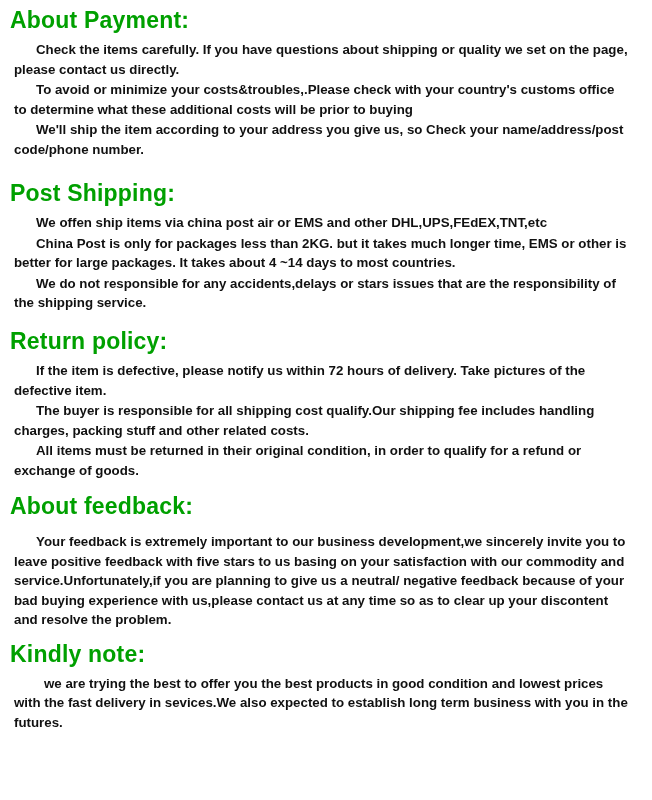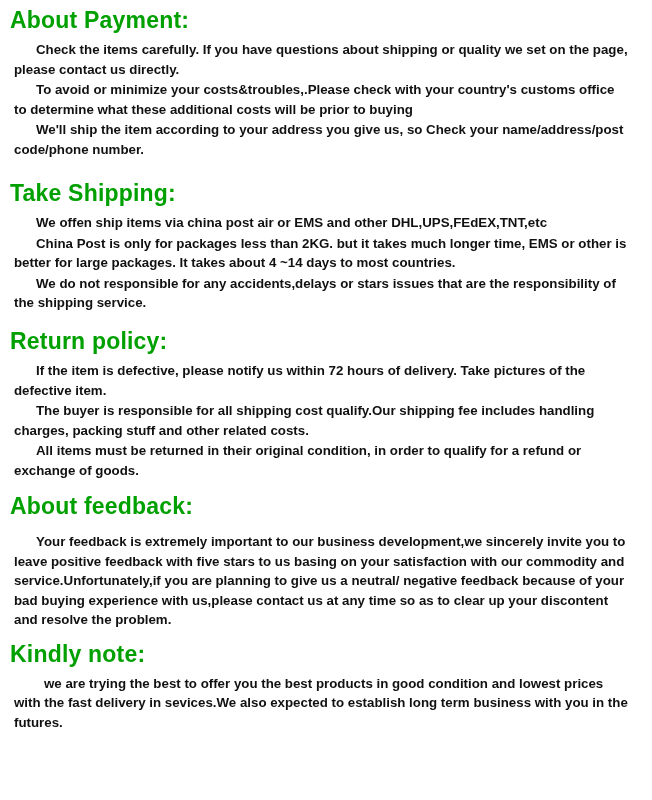--- a/index.html
+++ b/index.html
@@ -55,21 +55,21 @@
 <div class="page">
 
   <div class="section">
     <h2 class="heading heading-1">About Payment:</h2>
     <p class="para">Check the items carefully. If you have questions about shipping or quality we set on the page, please contact us directly.</p>
     <p class="para">To avoid or minimize your costs&amp;troubles,.Please check with your country's customs office to determine what these additional costs will be prior to buying</p>
     <p class="para">We'll ship the item according to your address you give us, so Check your name/address/post code/phone number.</p>
   </div>
 
   <div class="section">
-    <h2 class="heading heading-2">Take Shipping:</h2>
+    <h2 class="heading heading-2">Post Shipping:</h2>
     <p class="para">We offen ship items via china post air or EMS and other DHL,UPS,FEdEX,TNT,etc</p>
     <p class="para">China Post is only for packages less than 2KG. but it takes much longer time, EMS or other is better for large packages. It takes about 4 ~14 days to most countries.</p>
     <p class="para">We do not responsible for any accidents,delays or stars issues that are the responsibility of the shipping service.</p>
   </div>
 
   <div class="section">
     <h2 class="heading heading-3">Return policy:</h2>
     <p class="para">If the item is defective, please notify us within 72 hours of delivery. Take pictures of the defective item.</p>
     <p class="para">The buyer is responsible for all shipping cost qualify.Our shipping fee includes handling charges, packing stuff and other related costs.</p>
     <p class="para">All items must be returned in their original condition, in order to qualify for a refund or exchange of goods.</p>

